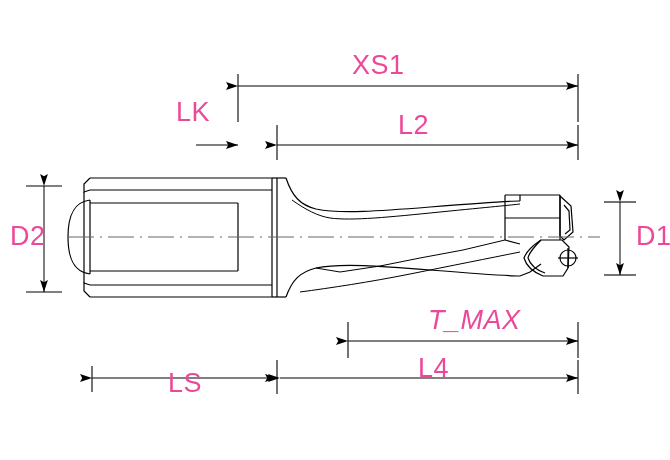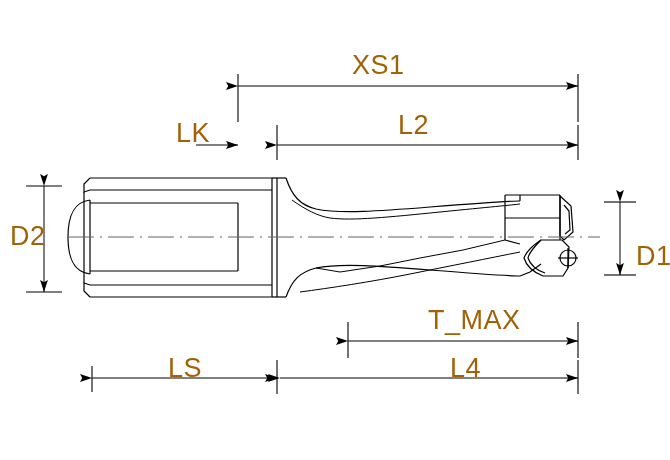--- a/index.html
+++ b/index.html
@@ -1,20 +1,20 @@
 <!DOCTYPE html>
 <html><head>
 <meta charset="utf-8">
 <style>
   html,body{margin:0;padding:0;background:#ffffff;}
   body{width:670px;height:460px;overflow:hidden;
        font-family:"Liberation Sans","DejaVu Sans",sans-serif;}
   #stage{position:relative;width:670px;height:460px;background:#fff;}
   svg.draw{position:absolute;left:0;top:0;width:670px;height:460px;}
-  .lbl{position:absolute;color:#a16207;font-size:27px;line-height:1;
+  .lbl{position:absolute;color:#ec4899;font-size:27px;line-height:1;
        font-family:"Liberation Sans","DejaVu Sans",sans-serif;
        white-space:nowrap;letter-spacing:0.5px;}
 </style>
 </head>
 <body>
 
 <div id="stage">
 
   <svg class="draw" viewBox="0 0 670 460">
     <defs>
@@ -157,27 +157,27 @@
       </g>
     </g>
 
     <g>
       <line x1="68" y1="237" x2="600" y2="237" stroke="#666" stroke-width="1.2" stroke-dasharray="26 6 2 6"></line>
     </g>
   </svg>
 
   <div class="lbl" style="left:352px; top:52px;">XS1</div>
 
-  <div class="lbl" style="left:176px; top:120px;text-align:right;">LK</div>
+  <div class="lbl" style="left:176px; top:99px;text-align:right;">LK</div>
 
   <div class="lbl" style="left:398px; top:112px;">L2</div>
 
   <div class="lbl" style="left:10px; top:223px;">D2</div>
 
-  <div class="lbl" style="left:636px; top:223px;margin-top:20px;">D1</div>
+  <div class="lbl" style="left:636px; top:223px;">D1</div>
 
-  <div class="lbl" style="left:428px; top:307px;">T_MAX</div>
+  <div class="lbl" style="left:428px; top:307px;font-style:italic;">T_MAX</div>
 
-  <div class="lbl" style="left:168px; top:355px;">LS</div>
+  <div class="lbl" style="left:168px; top:370px;">LS</div>
 
-  <div class="lbl" style="left:418px; top:355px;margin-left:32px;">L4</div>
+  <div class="lbl" style="left:418px; top:355px;">L4</div>
 
 </div>
 
 </body></html>

